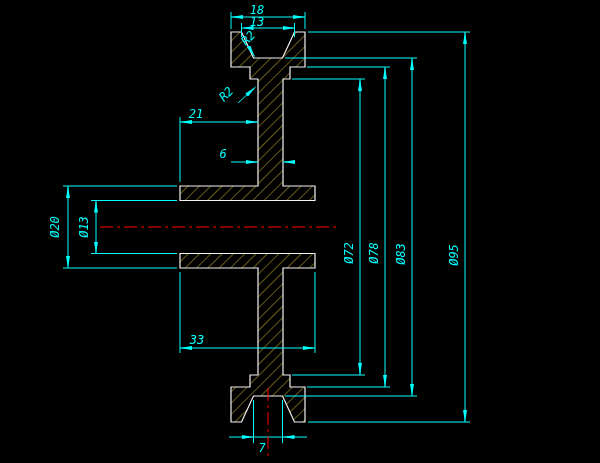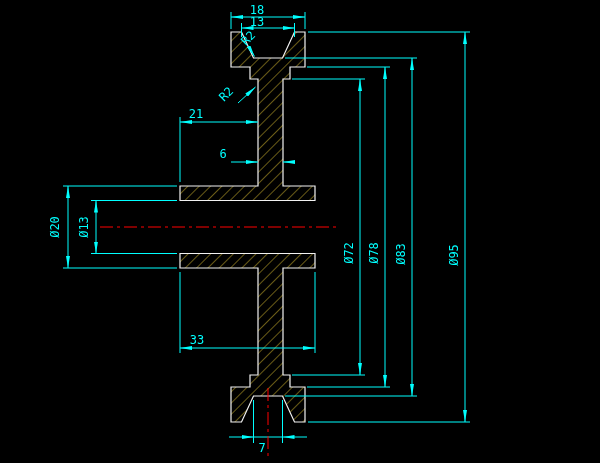--- a/index.html
+++ b/index.html
@@ -1,16 +1,16 @@
 <!DOCTYPE html>
 <html style="--background: #000000; --outline: #f2f2f2; --hatch: #d2b52e; --dimension: #00ffff; --centerline: #ff0000;"><head>
 <meta charset="utf-8">
 <style>
   html,body{margin:0;padding:0;background:#000;}
-  #stage{width:600px;height:463px;background:var(--background,#000);position:relative;overflow:hidden;}
+  #stage{width:600px;height:463px;background:var(--background,#000);position:relative;overflow:hidden;font-style:italic;}
   svg{display:block;}
   .profile{fill:url(#hatchPat);stroke:var(--outline,#f2f2f2);stroke-width:1.2;stroke-linejoin:miter;}
   .hatch-line{stroke:var(--hatch,#d8c23a);stroke-width:1;}
   .dim{stroke:var(--dimension,#00ffff);stroke-width:1;fill:none;}
   .dim-text{fill:var(--dimension,#00ffff);font-family:"DejaVu Sans Mono","DejaVu Sans",monospace;font-size:12px;}
   .arrow-glyph{fill:var(--dimension,#00ffff);}
   .centerline{stroke:var(--centerline,#ff0000);stroke-width:1;stroke-dasharray:13 4 3 4;}
 </style>
 </head>
 <body>

